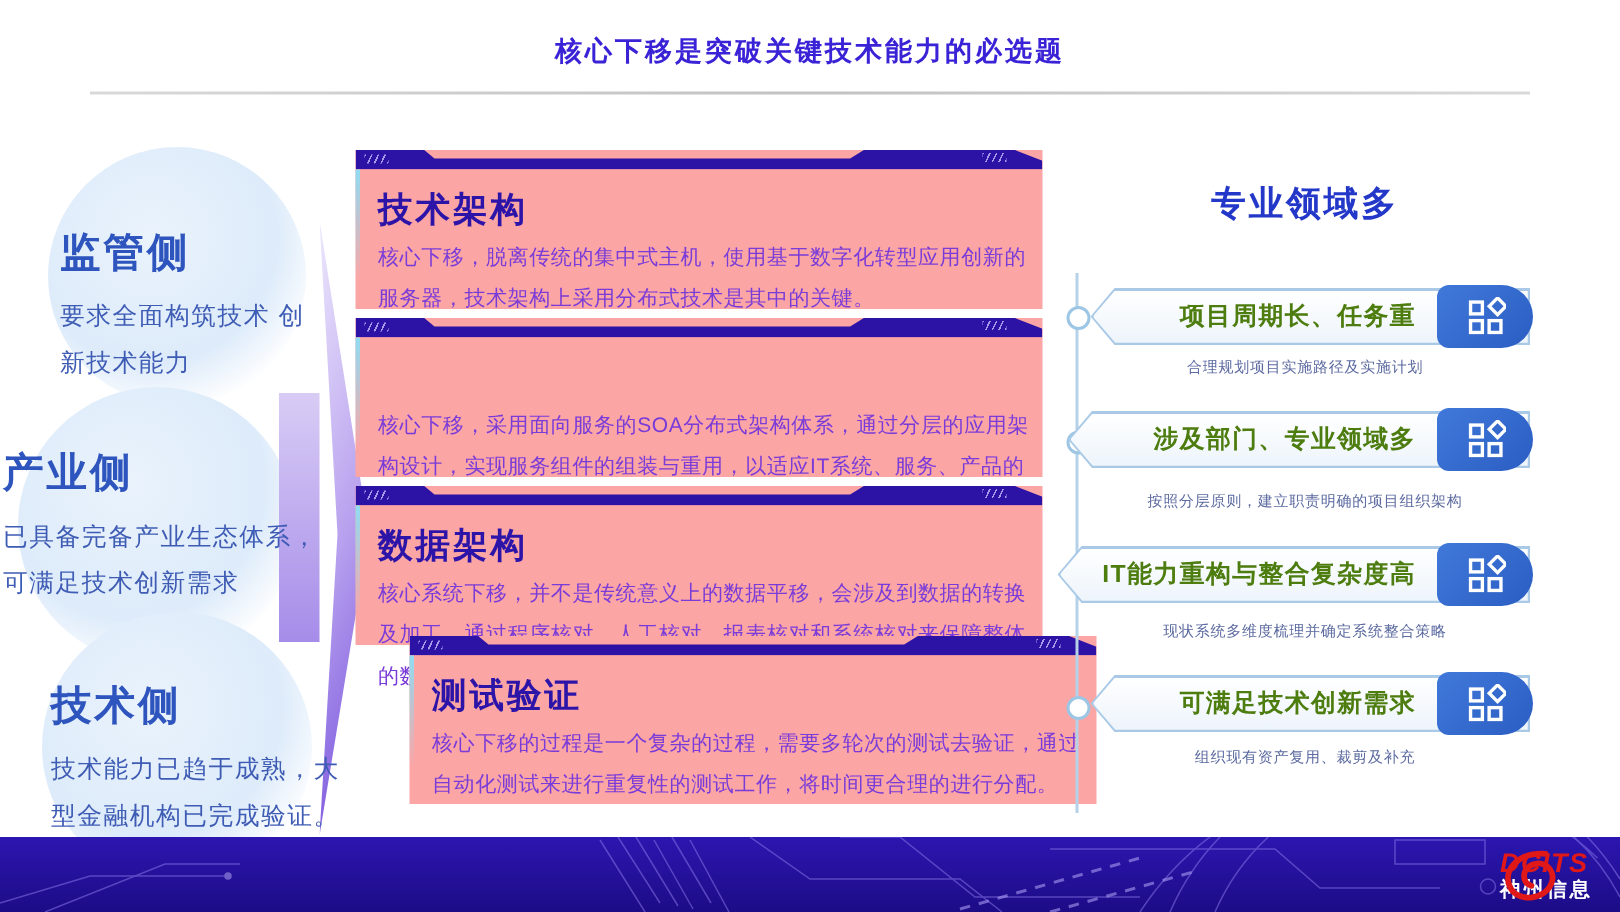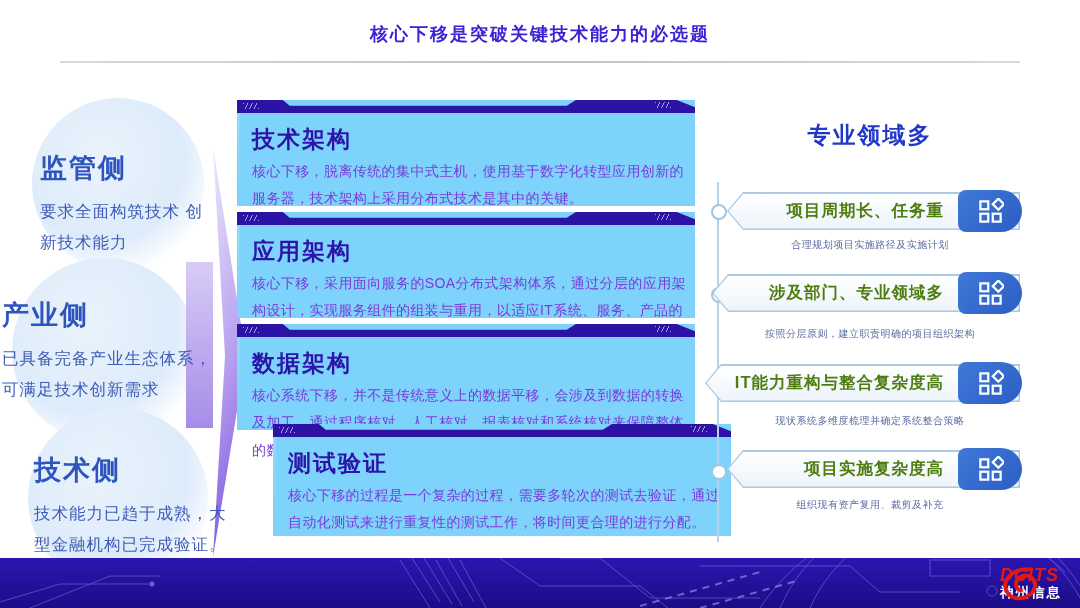--- a/index.html
+++ b/index.html
@@ -26,21 +26,21 @@
   .li2{left:2px;top:297px;width:222px;}
   .li3{left:34px;top:452px;width:200px;}
 
   .arrow-block{position:absolute;left:186px;top:262px;width:27px;height:166px;
                background:linear-gradient(to bottom,#d8ccf5,#a68ce9);}
   .arrow-dart{position:absolute;left:196px;top:147px;width:50px;height:410px;
               background:linear-gradient(115deg,#efeafd 5%,#b7a0ee 55%,#6f48da 100%);
               clip-path:polygon(34% 0%,100% 51%,34% 100%,58% 51%);}
 
   
-  .panel{position:absolute;left:237px;width:458px;background:#7dd3fc;}
+  .panel{position:absolute;left:237px;width:458px;background:#fca5a5;}
   .p1{top:100px;height:106px;} .p2{top:212px;height:106px;}
   .p3{top:324px;height:106px;} .p4{top:424px;height:112px;margin-left:36px;}
   .panel-bar{position:absolute;top:0;left:0;right:0;height:13px;background:#2d12a6;
              clip-path:polygon(0% 0%,10% 0%,11.5% 44%,72% 44%,74% 0%,96% 0%,100% 55%,100% 100%,0% 100%);}
   .bar-stripes{position:absolute;top:3px;left:6px;width:16px;height:6px;opacity:.75;
                background:repeating-linear-gradient(115deg,#cfc6ff 0 1px,transparent 1px 4px);}
   .bar-stripes.r{left:auto;right:24px;top:2px;}
   .panel-edge{position:absolute;left:0;top:13px;width:3px;height:74px;
               background:linear-gradient(to bottom,#8fdcf2,rgba(143,220,242,0));}
   .panel .pt{position:absolute;left:15px;top:24px;font-size:23px;font-weight:bold;
@@ -119,21 +119,20 @@
     <div class="bar-stripes r"></div>
     <div class="panel-edge"></div>
     <div class="pt">技术架构</div>
     <div class="pd">核心下移，脱离传统的集中式主机，使用基于数字化转型应用创新的服务器，技术架构上采用分布式技术是其中的关键。</div>
   </div>
   <div class="panel p2">
     <div class="panel-bar"></div>
     <div class="bar-stripes"></div>
     <div class="bar-stripes r"></div>
     <div class="panel-edge"></div>
-    <div class="pt">应用架构</div>
     <div class="pd">核心下移，采用面向服务的SOA分布式架构体系，通过分层的应用架构设计，实现服务组件的组装与重用，以适应IT系统、服务、产品的变化。</div>
   </div>
   <div class="panel p3">
     <div class="panel-bar"></div>
     <div class="bar-stripes"></div>
     <div class="bar-stripes r"></div>
     <div class="panel-edge"></div>
     <div class="pt">数据架构</div>
     <div class="pd">核心系统下移，并不是传统意义上的数据平移，会涉及到数据的转换及加工。通过程序核对、人工核对、报表核对和系统核对来保障整体的数据质量。</div>
   </div>
@@ -188,21 +187,21 @@
         <rect x="3" y="3" width="7" height="7"></rect>
           <rect x="15.5" y="2" width="7" height="7" transform="rotate(45 19 5.5)"></rect>
         <rect x="3" y="14" width="7" height="7"></rect>
           <rect x="14" y="14" width="7" height="7"></rect>
       </svg>
     </div>
   </div>
   <div class="pill pl4">
     <div class="shell"></div>
     <div class="fill"></div>
-    <div class="lbl">项目实施复杂度高</div>
+    <div class="lbl">可满足技术创新需求</div>
     <div class="cap">
       <svg class="mod" width="27" height="27" viewBox="0 0 24 24" fill="none" stroke="#ffffff" stroke-width="2">
         <rect x="3" y="3" width="7" height="7"></rect>
           <rect x="15.5" y="2" width="7" height="7" transform="rotate(45 19 5.5)"></rect>
         <rect x="3" y="14" width="7" height="7"></rect>
           <rect x="14" y="14" width="7" height="7"></rect>
       </svg>
     </div>
   </div>
 

